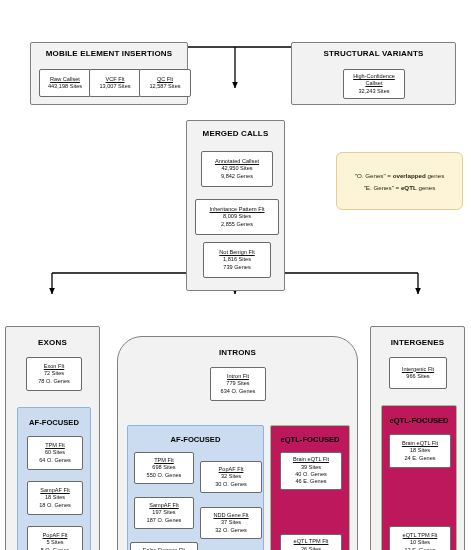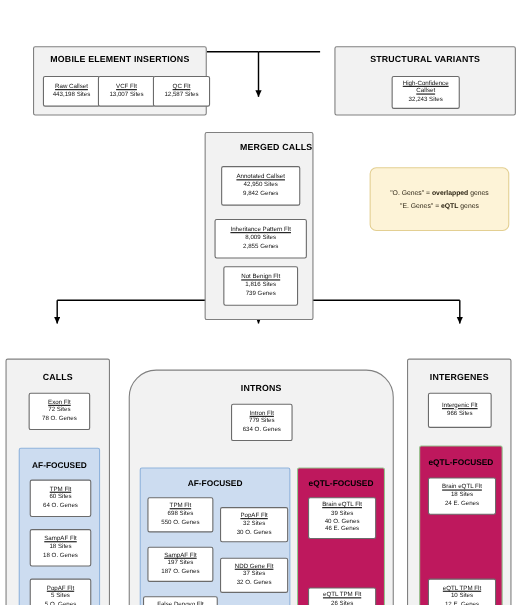--- a/index.html
+++ b/index.html
@@ -173,31 +173,31 @@
     <div class="node" style="left:58px; top:26px; width:52px; height:28px;">
       <div class="nt">VCF Flt</div>
       <div class="nl">13,007 Sites</div>
     </div>
     <div class="node" style="left:108px; top:26px; width:52px; height:28px;">
       <div class="nt">QC Flt</div>
       <div class="nl">12,587 Sites</div>
     </div>
   </div>
 
-  <div class="group" id="g-sv" style="left:304px; top:10px; width:165px; height:63px;">
+  <div class="group" id="g-sv" style="left:291px; top:10px; width:165px; height:63px;">
     <div class="gtitle" style="top:6px;">STRUCTURAL VARIANTS</div>
     <div class="node" style="left:51px; top:26px; width:62px; height:30px;">
       <div class="nt">High-Confidence</div>
       <div class="nt">Callset</div>
       <div class="nl">32,243 Sites</div>
     </div>
   </div>
 
   <div class="group" id="g-merged" style="left:186px; top:88px; width:99px; height:171px;">
-    <div class="gtitle" style="top:8px;text-align:right;">MERGED CALLS</div>
+    <div class="gtitle" style="top:8px;">MERGED CALLS</div>
     <div class="node" style="left:14px; top:30px; width:72px; height:36px;">
       <div class="nt">Annotated Callset</div>
       <div class="nl">42,950 Sites</div>
       <div class="nl">9,842 Genes</div>
     </div>
     <div class="node" style="left:8px; top:78px; width:84px; height:36px;">
       <div class="nt">Inheritance Pattern Flt</div>
       <div class="nl">8,009 Sites</div>
       <div class="nl">2,855 Genes</div>
     </div>
@@ -211,21 +211,21 @@
   <div id="legend" style="left:336px; top:152px; width:127px; height:58px;">
     <div class="lrow">
       <span>"O. Genes"</span><span> = </span><b>overlapped</b><span> genes</span>
     </div>
     <div class="lrow">
       <span>"E. Genes"</span><span> = </span><b>eQTL</b><span> genes</span>
     </div>
   </div>
 
   <div class="group" id="g-exons" style="left:5px; top:294px; width:95px; height:250px;">
-    <div class="gtitle" style="top:11px;">CALLS</div>
+    <div class="gtitle" style="top:11px;">EXONS</div>
     <div class="node" style="left:20px; top:30px; width:56px; height:34px;">
       <div class="nt">Exon Flt</div>
       <div class="nl">72 Sites</div>
       <div class="nl">78 O. Genes</div>
     </div>
 
     <div class="panel af" style="left:11px; top:80px; width:74px; height:158px;">
       <div class="ptitle" style="top:10px;">AF-FOCUSED</div>
       <div class="node" style="left:9px; top:28px; width:56px; height:34px;">
         <div class="nt">TPM Flt</div>

